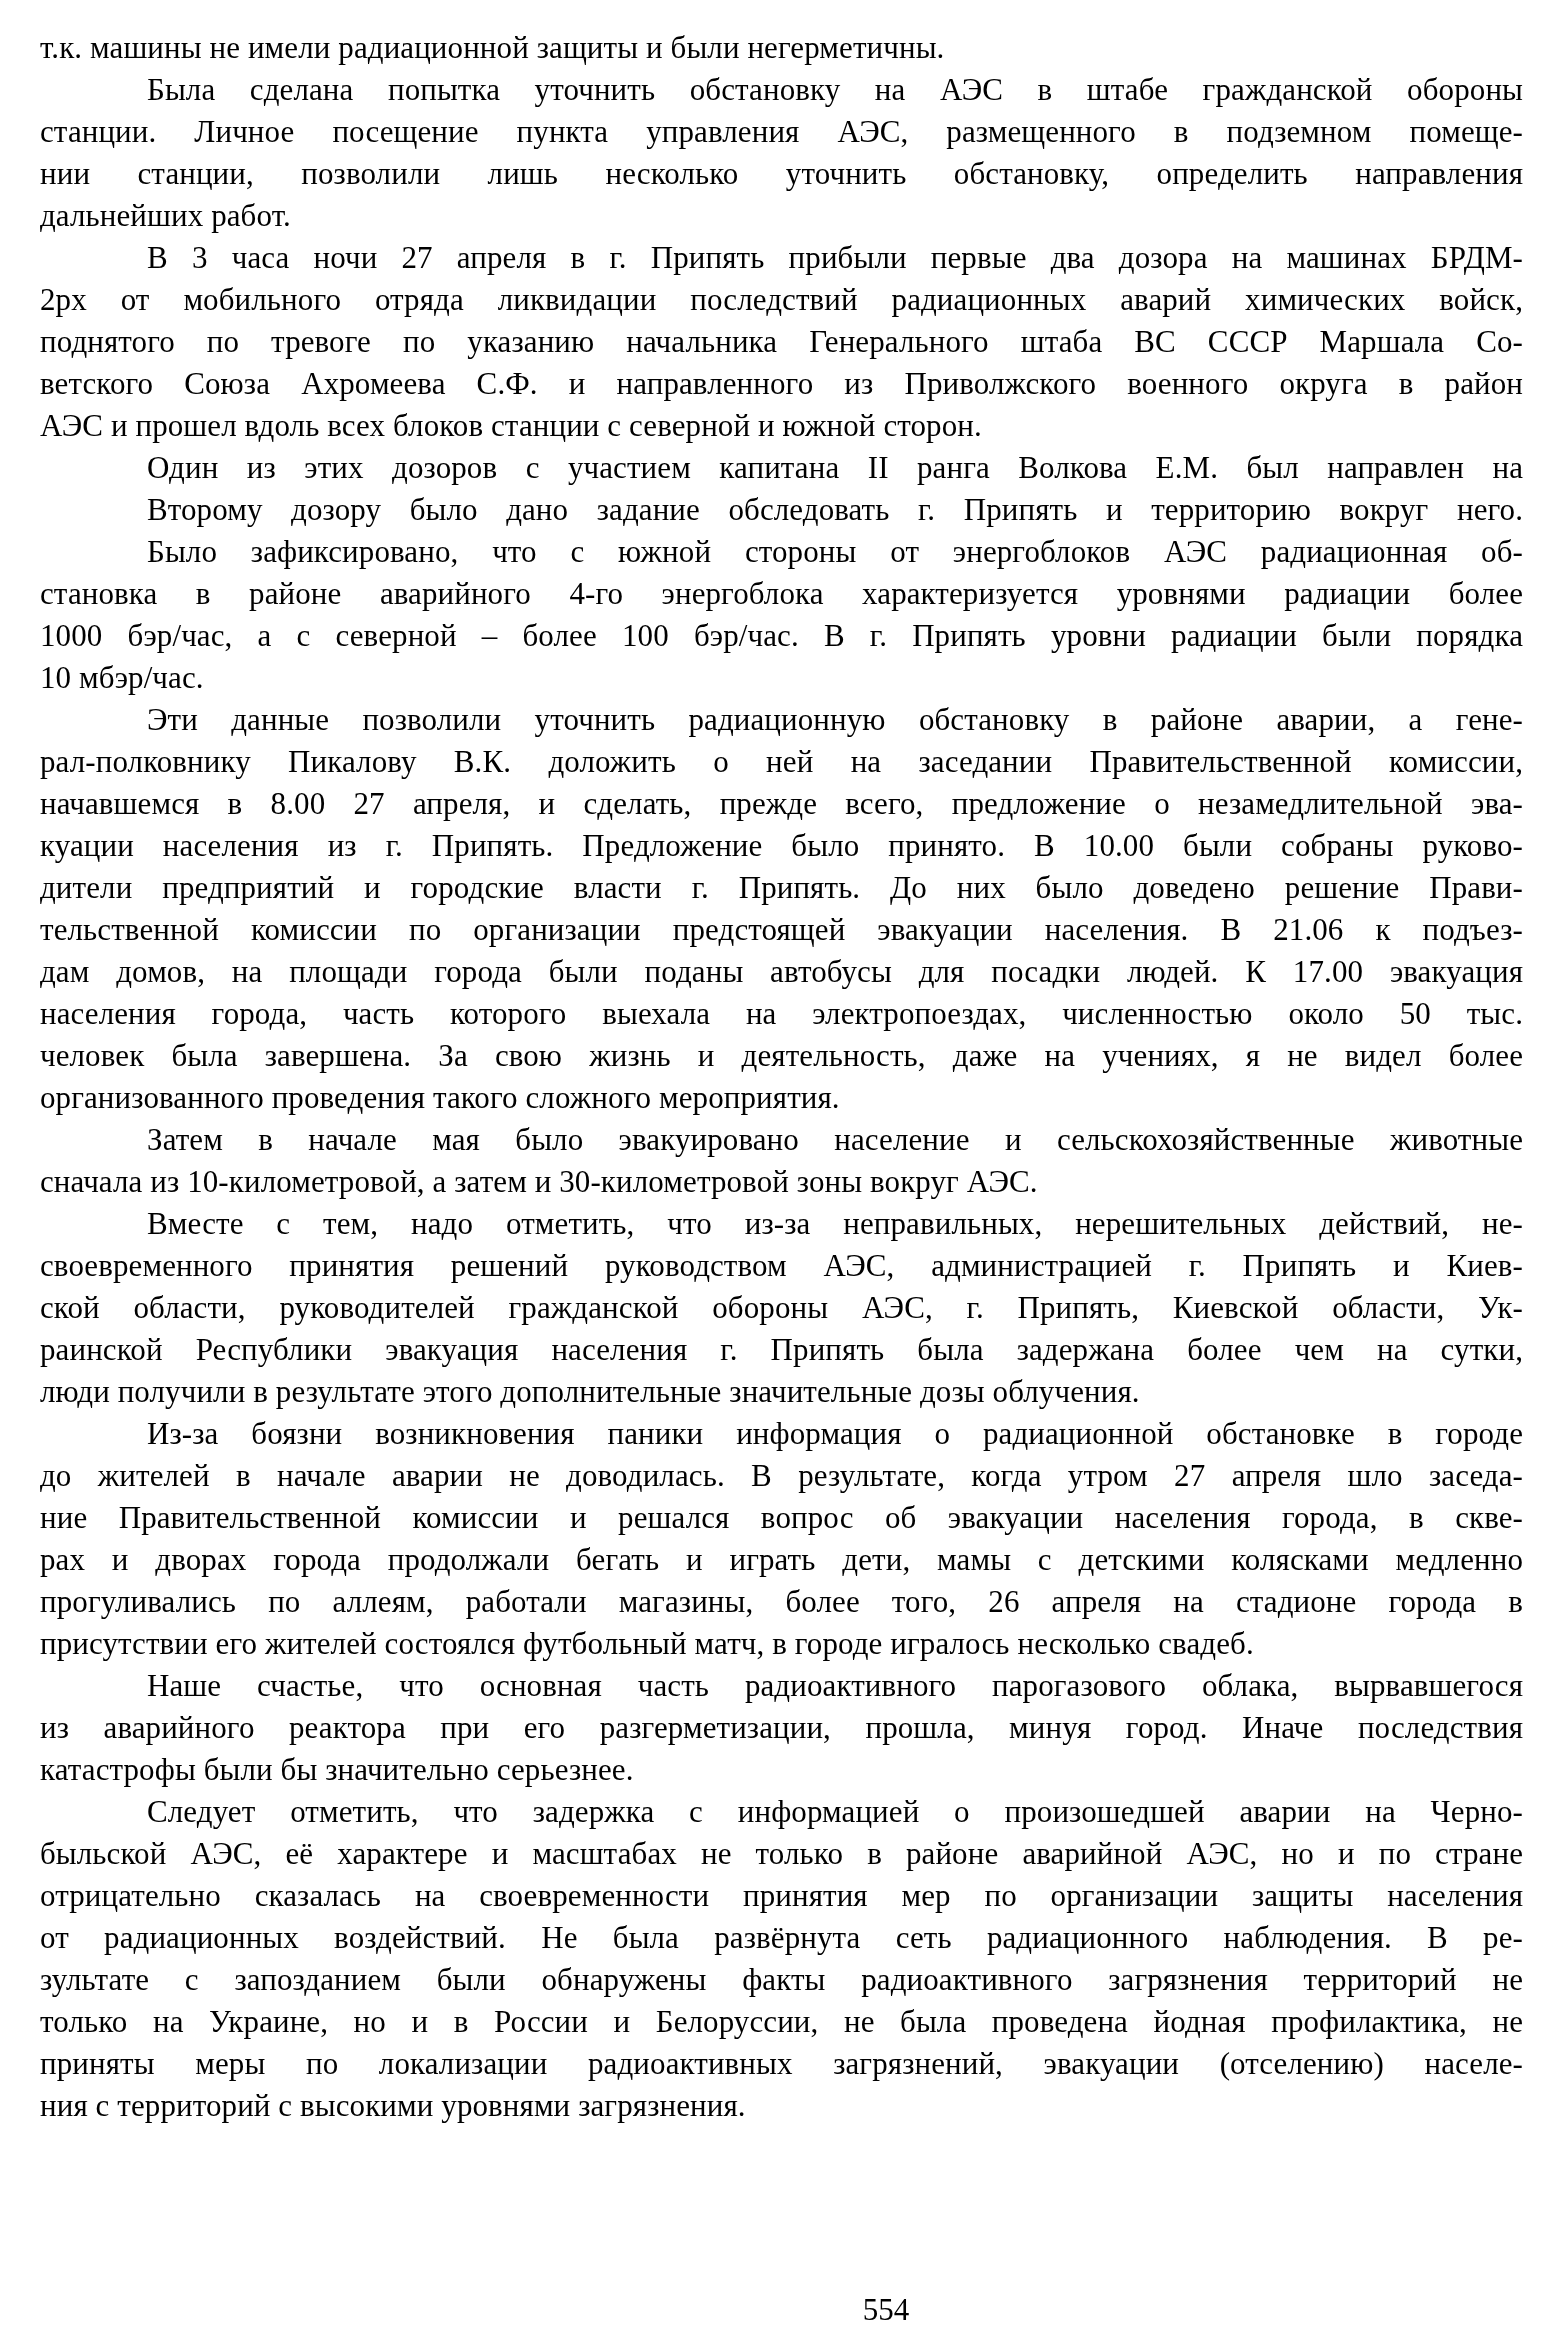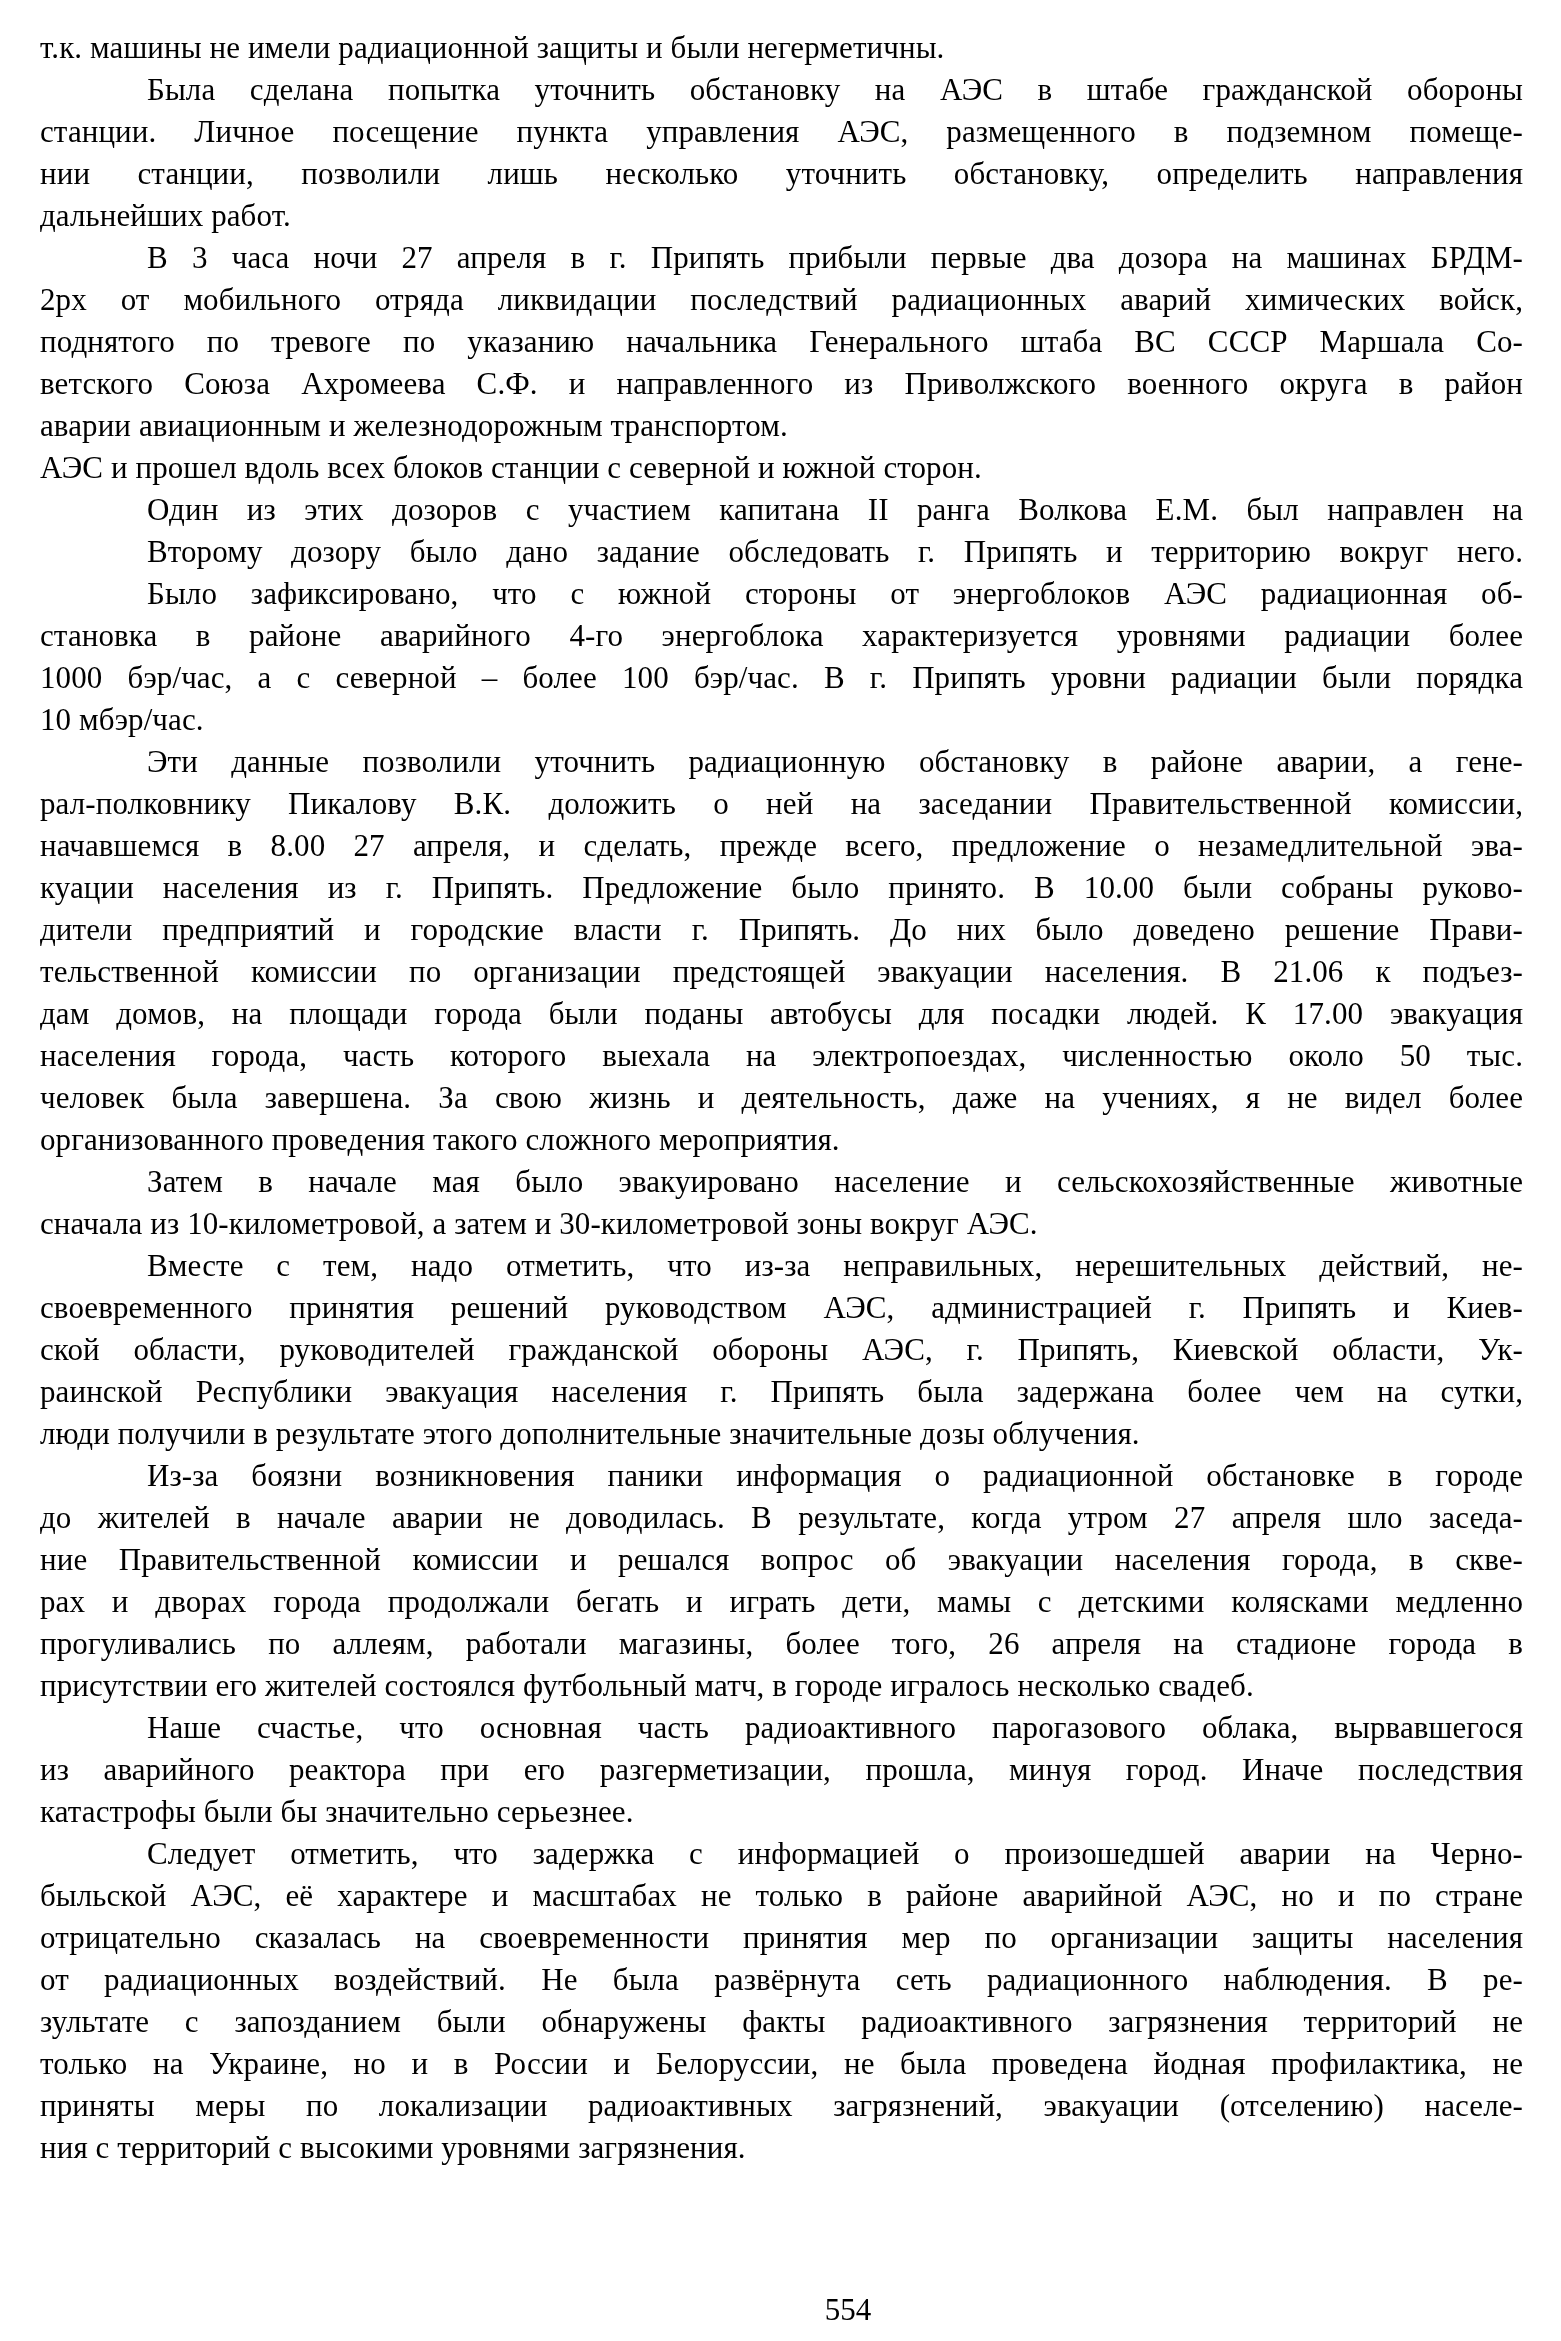--- a/index.html
+++ b/index.html
@@ -34,21 +34,21 @@
   }
   .line.first {
     text-indent: 107px;
     font-family: Liberation Serif, serif;
   }
   .line.end {
     text-align-last: left;
   }
   .page-number {
     position: absolute;
-    left: 848px;
+    left: 886px;
     top: 2290px;
     transform: translateX(-50%);
     font-size: 31px;
     line-height: 39px;
     font-weight: 400;
   }
 </style>
 </head>
 <body>
 
@@ -56,21 +56,20 @@
   <main class="text-block">
       <div class="line end">т.к. машины не имели радиационной защиты и были негерметичны.</div>
       <div class="line first">Была сделана попытка уточнить обстановку на АЭС в штабе гражданской обороны</div>
       <div class="line">станции. Личное посещение пункта управления АЭС, размещенного в подземном помеще-</div>
       <div class="line">нии станции, позволили лишь несколько уточнить обстановку, определить направления</div>
       <div class="line end">дальнейших работ.</div>
       <div class="line first">В 3 часа ночи 27 апреля в г. Припять прибыли первые два дозора на машинах БРДМ-</div>
       <div class="line">2рх от мобильного отряда ликвидации последствий радиационных аварий химических войск,</div>
       <div class="line">поднятого по тревоге по указанию начальника Генерального штаба ВС СССР Маршала Со-</div>
       <div class="line">ветского Союза Ахромеева С.Ф. и направленного из Приволжского военного округа в район</div>
-      <div class="line end">аварии авиационным и железнодорожным транспортом.</div>
       <div class="line end">АЭС и прошел вдоль всех блоков станции с северной и южной сторон.</div>
       <div class="line first">Один из этих дозоров с участием капитана II ранга Волкова Е.М. был направлен на</div>
       <div class="line first">Второму дозору было дано задание обследовать г. Припять и территорию вокруг него.</div>
       <div class="line first">Было зафиксировано, что с южной стороны от энергоблоков АЭС радиационная об-</div>
       <div class="line">становка в районе аварийного 4-го энергоблока характеризуется уровнями радиации более</div>
       <div class="line">1000 бэр/час, а с северной – более 100 бэр/час. В г. Припять уровни радиации были порядка</div>
       <div class="line end">10 мбэр/час.</div>
       <div class="line first">Эти данные позволили уточнить радиационную обстановку в районе аварии, а гене-</div>
       <div class="line">рал-полковнику Пикалову В.К. доложить о ней на заседании Правительственной комиссии,</div>
       <div class="line">начавшемся в 8.00 27 апреля, и сделать, прежде всего, предложение о незамедлительной эва-</div>

